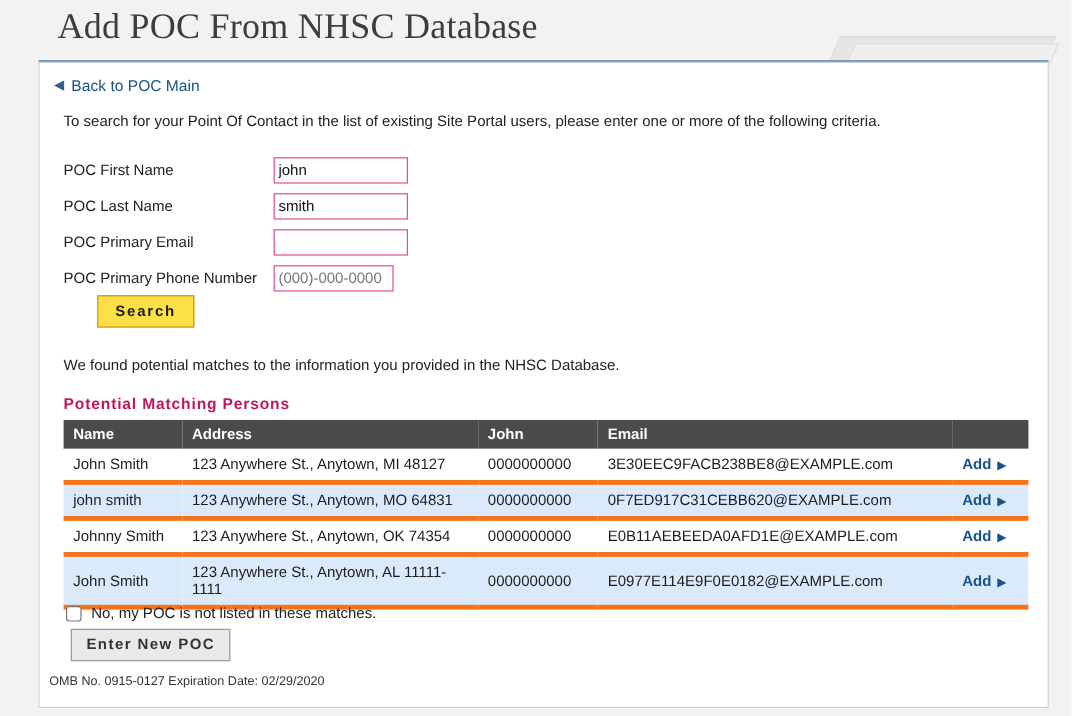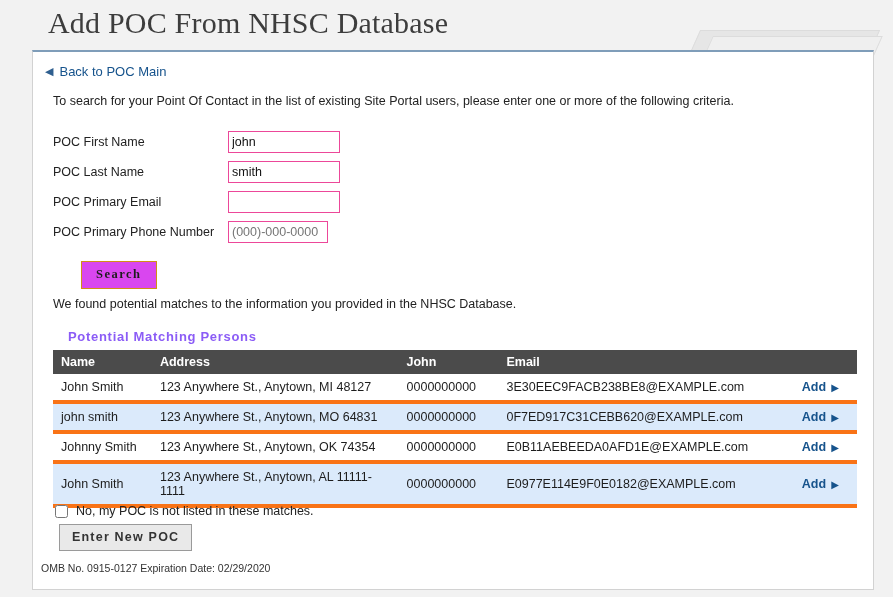--- a/index.html
+++ b/index.html
@@ -115,45 +115,45 @@
     background: #fff;
     color: #111;
     box-sizing: content-box;
   }
   .form-input.phone {
     width: 92px;
   }
   .search-btn {
     position: absolute;
     left: 48px;
-    top: 209px;
-    background: #d946ef;
+    top: 194px;
+    background: #fde047;
     border: 1px solid #d18f16;
     color: #1d1d1d;
-    font-family: Liberation Serif, serif;
+    font-family: Liberation Sans, sans-serif;
     font-weight: bold;
     font-size: 12.5px;
     letter-spacing: 1.5px;
     padding: 5px 14px 6px 14px;
     cursor: pointer;
   }
   .result-msg {
     position: absolute;
     left: 20px;
     top: 245px;
     font-size: 12.5px;
   }
   .matches-title {
     position: absolute;
-    left: 35px;
+    left: 20px;
     top: 277px;
     font-size: 13px;
     font-weight: bold;
     letter-spacing: 0.7px;
-    color: #8b5cf6;
+    color: #be185d;
   }
   table.matches {
     position: absolute;
     left: 20px;
     top: 298px;
     width: 804px;
     border-collapse: collapse;
     font-size: 12.5px;
   }
   table.matches thead th {

